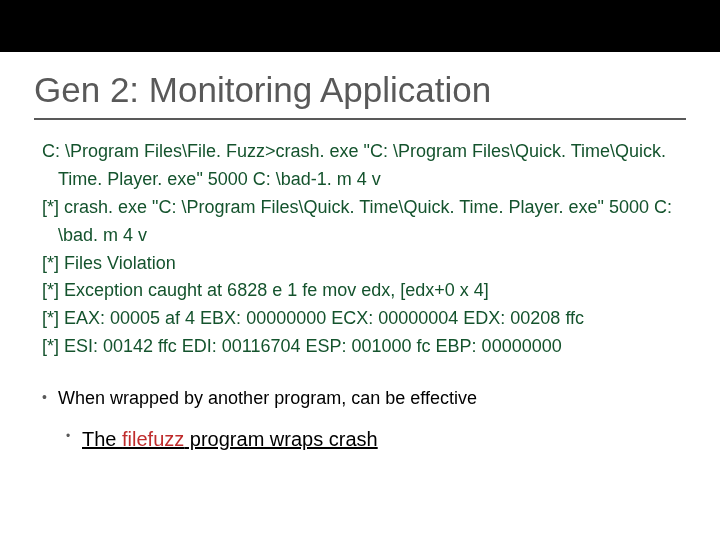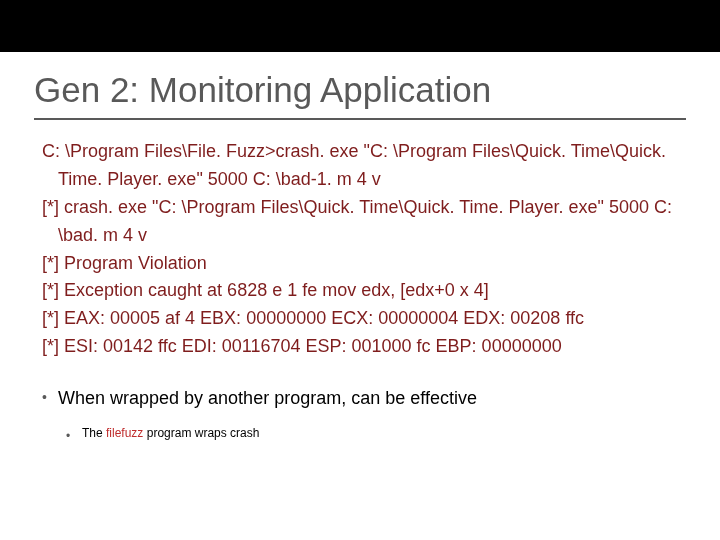--- a/index.html
+++ b/index.html
@@ -33,21 +33,21 @@
   }
   .title-underline {
     border: none;
     border-top: 2px solid #595959;
     margin: 0 34px 18px 34px;
   }
   .terminal {
     margin: 0 0 0 42px;
     font-size: 18px;
     line-height: 1.55;
-    color: #7f1d1d;
+    color: #14532d;
     width: 640px;
   }
   .terminal .line {
     display: block;
     text-indent: -16px;
     padding-left: 16px;
     margin: 0;
   }
   .bullets {
     margin: 24px 0 0 42px;
@@ -65,21 +65,22 @@
     position: absolute;
     left: 0;
     color: #595959;
     font-size: 14px;
     top: 2px;
   }
   .bullet-l2 {
     position: relative;
     padding-left: 16px;
     margin-left: 24px;
-    font-size: 12px;
+    font-size: 20px;
+    text-decoration: underline;
   }
   .bullet-l2::before {
     content: "•";
     position: absolute;
     left: 0;
     color: #595959;
     font-size: 12px;
     top: 3px;
   }
   .hl {
@@ -91,21 +92,21 @@
 
 <div class="slide">
   <div class="topbar"></div>
 
   <div class="title">Gen 2: Monitoring Application</div>
   <hr class="title-underline">
 
   <div class="terminal">
     <span class="line">C: \Program Files\File. Fuzz&gt;crash. exe "C: \Program Files\Quick. Time\Quick. Time. Player. exe" 5000 C: \bad-1. m 4 v</span>
     <span class="line">[*] crash. exe "C: \Program Files\Quick. Time\Quick. Time. Player. exe" 5000 C: \bad. m 4 v</span>
-    <span class="line">[*] Program Violation</span>
+    <span class="line">[*] Files Violation</span>
     <span class="line">[*] Exception caught at 6828 e 1 fe mov edx, [edx+0 x 4]</span>
     <span class="line">[*] EAX: 00005 af 4 EBX: 00000000 ECX: 00000004 EDX: 00208 ffc</span>
     <span class="line">[*] ESI: 00142 ffc EDI: 00116704 ESP: 001000 fc EBP: 00000000</span>
   </div>
 
   <div class="bullets">
     <div class="bullet-l1">
       <span>When wrapped by another program, can be effective</span>
     </div>
     <div class="bullet-l2">

